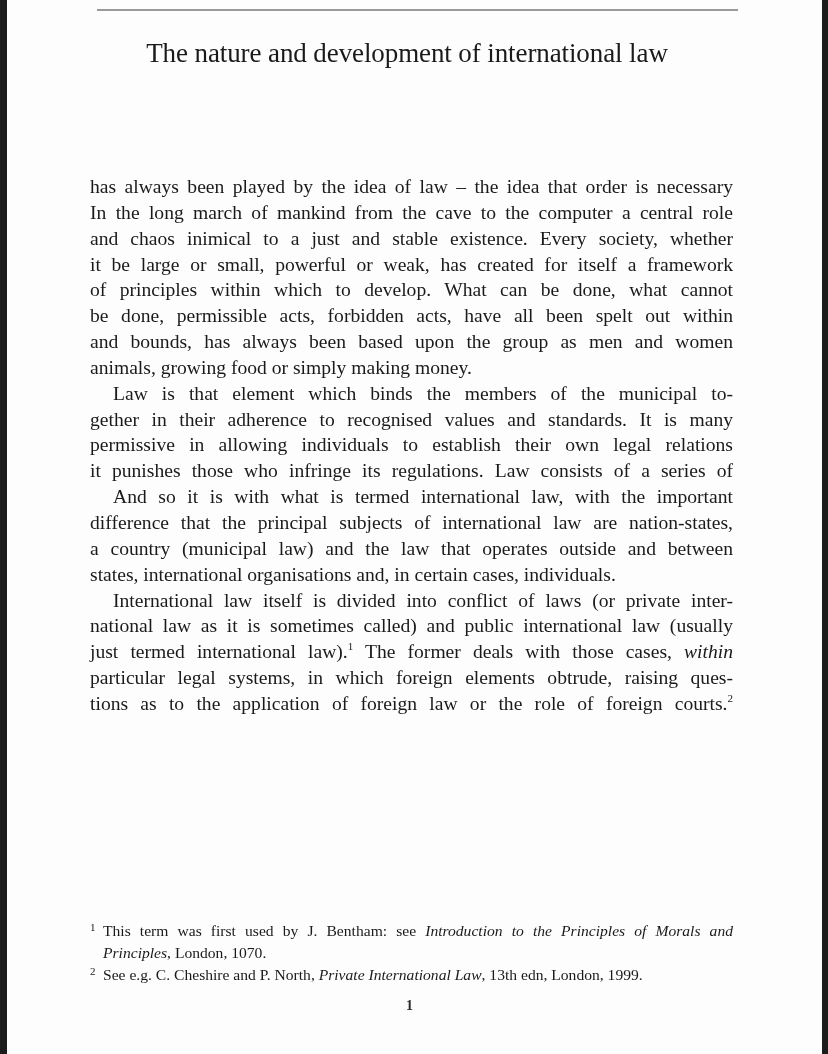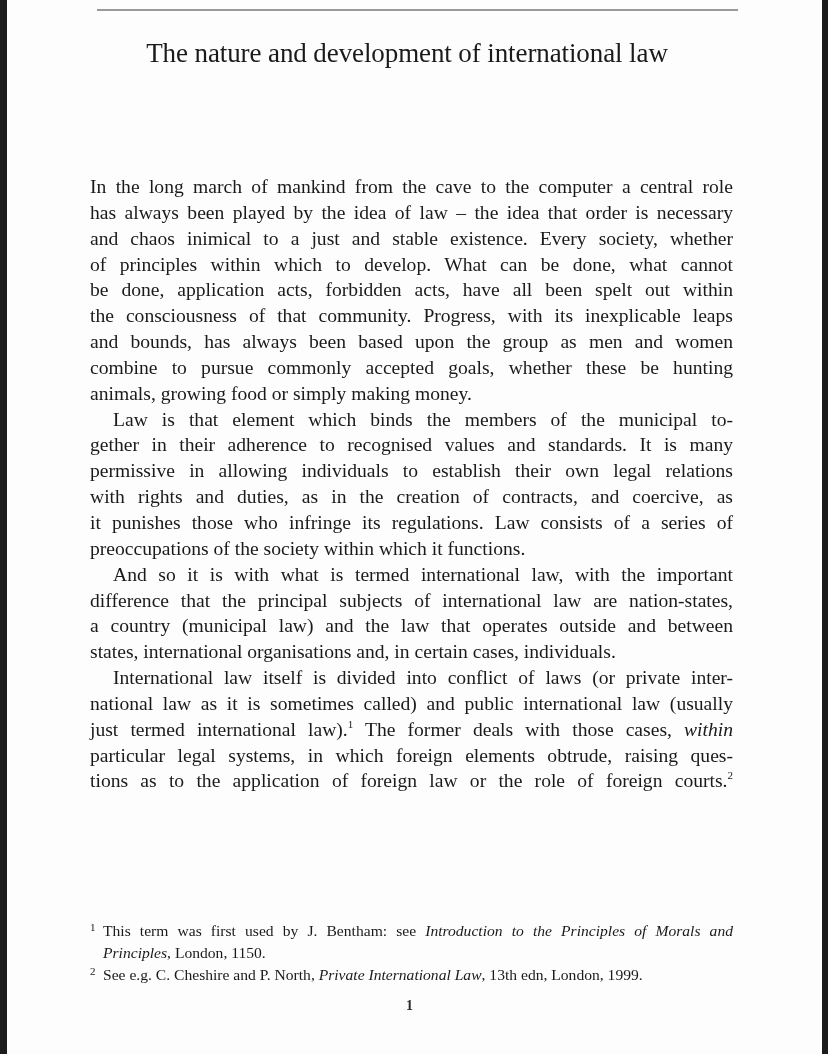--- a/index.html
+++ b/index.html
@@ -109,38 +109,35 @@
 
 <div class="page">
   <div class="rule"></div>
 </div>
 
 <h1 class="title" style="margin-top:0;font-weight:normal;">The nature and development of international law</h1>
 
 <div class="body-text">
 
   <div>
+    <span class="line">has always been played by the idea of law – the idea that order is necessary</span>
     <span class="line">In the long march of mankind from the cave to the computer a central role</span>
-    <span class="line">has always been played by the idea of law – the idea that order is necessary</span>
     <span class="line">and chaos inimical to a just and stable existence. Every society, whether</span>
+    <span class="line">it be large or small, powerful or weak, has created for itself a framework</span>
     <span class="line">of principles within which to develop. What can be done, what cannot</span>
-    <span class="line">be done, application acts, forbidden acts, have all been spelt out within</span>
-    <span class="line">the consciousness of that community. Progress, with its inexplicable leaps</span>
+    <span class="line">be done, permissible acts, forbidden acts, have all been spelt out within</span>
     <span class="line">and bounds, has always been based upon the group as men and women</span>
-    <span class="line">combine to pursue commonly accepted goals, whether these be hunting</span>
     <span class="line last">animals, growing food or simply making money.</span>
   </div>
 
   <div>
     <span class="line indent">Law is that element which binds the members of the municipal to-</span>
     <span class="line">gether in their adherence to recognised values and standards. It is many</span>
     <span class="line">permissive in allowing individuals to establish their own legal relations</span>
-    <span class="line">with rights and duties, as in the creation of contracts, and coercive, as</span>
     <span class="line">it punishes those who infringe its regulations. Law consists of a series of</span>
-    <span class="line last">preoccupations of the society within which it functions.</span>
   </div>
 
   <div>
     <span class="line indent">And so it is with what is termed international law, with the important</span>
     <span class="line">difference that the principal subjects of international law are nation-states,</span>
     <span class="line">a country (municipal law) and the law that operates outside and between</span>
     <span class="line last">states, international organisations and, in certain cases, individuals.</span>
   </div>
 
   <div>
@@ -149,21 +146,21 @@
     <span class="line"><span>just termed international law).</span><sup>1</sup><span style="white-space:pre;margin-top:13px;"> The former deals with those cases, </span><i>within</i></span>
     <span class="line">particular legal systems, in which foreign elements obtrude, raising ques-</span>
     <span class="line"><span>tions as to the application of foreign law or the role of foreign courts.</span><sup>2</sup></span>
   </div>
 </div>
 
 <div class="footnotes">
   <div class="fn">
     <span class="fn-mark">1</span>
     <span class="fn-line justify"><span style="white-space:pre;margin-top:12px;">This term was first used by J. Bentham: see </span><i>Introduction to the Principles of Morals and</i></span>
-    <span class="fn-line"><i>Principles</i><span>, London, 1150.</span></span>
+    <span class="fn-line"><i>Principles</i><span>, London, 1070.</span></span>
   </div>
   <div class="fn">
     <span class="fn-mark">2</span>
     <span class="fn-line"><span style="white-space:pre;">See e.g. C. Cheshire and P. North, </span><i>Private International Law</i><span>, 13th edn, London, 1999.</span></span>
   </div>
 </div>
 
 <div class="page-number">1</div>
 
 </body></html>

